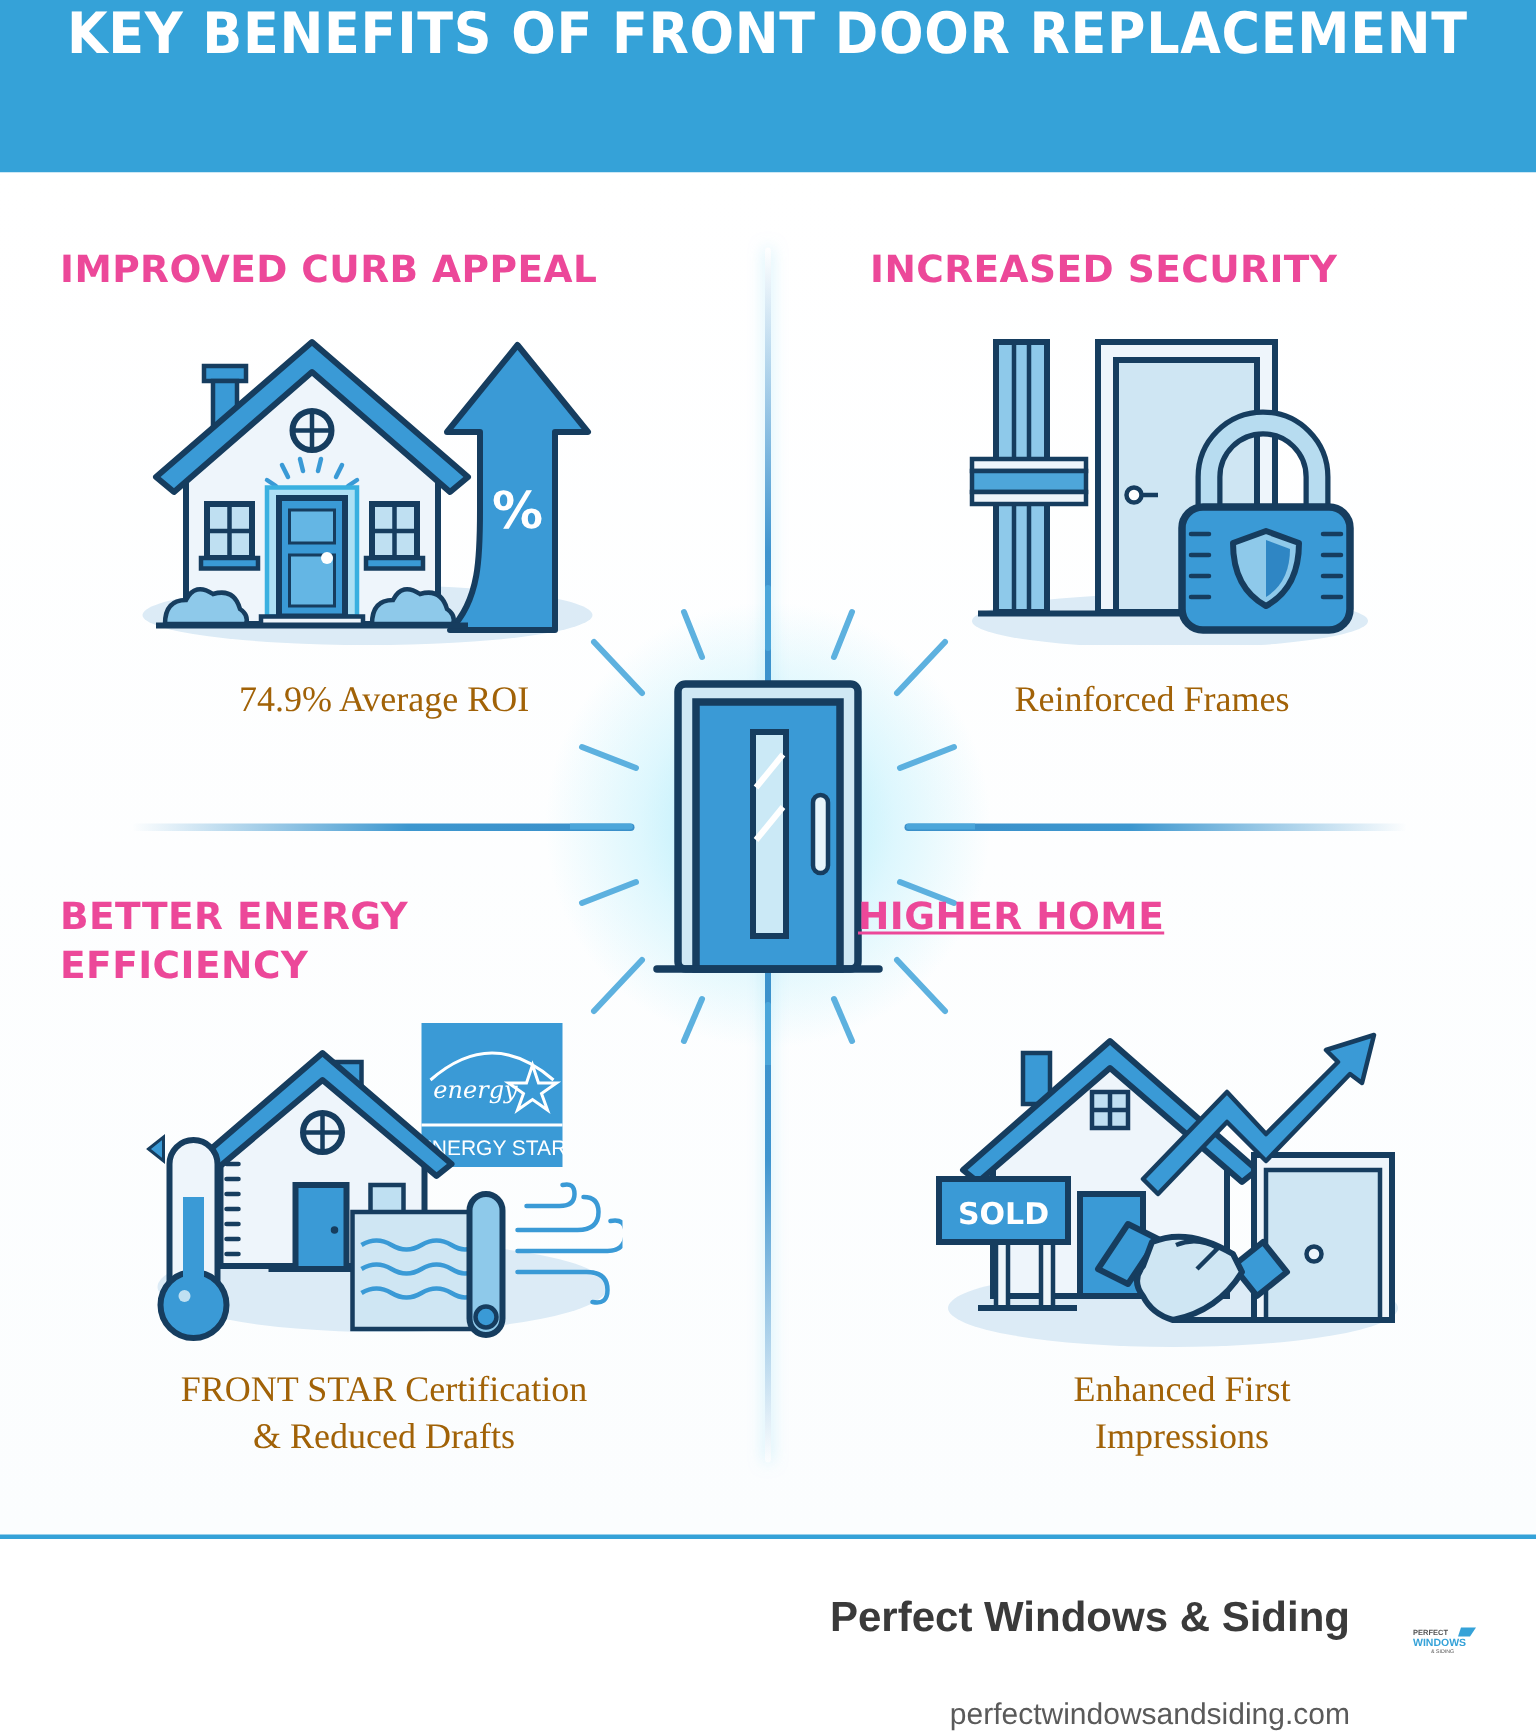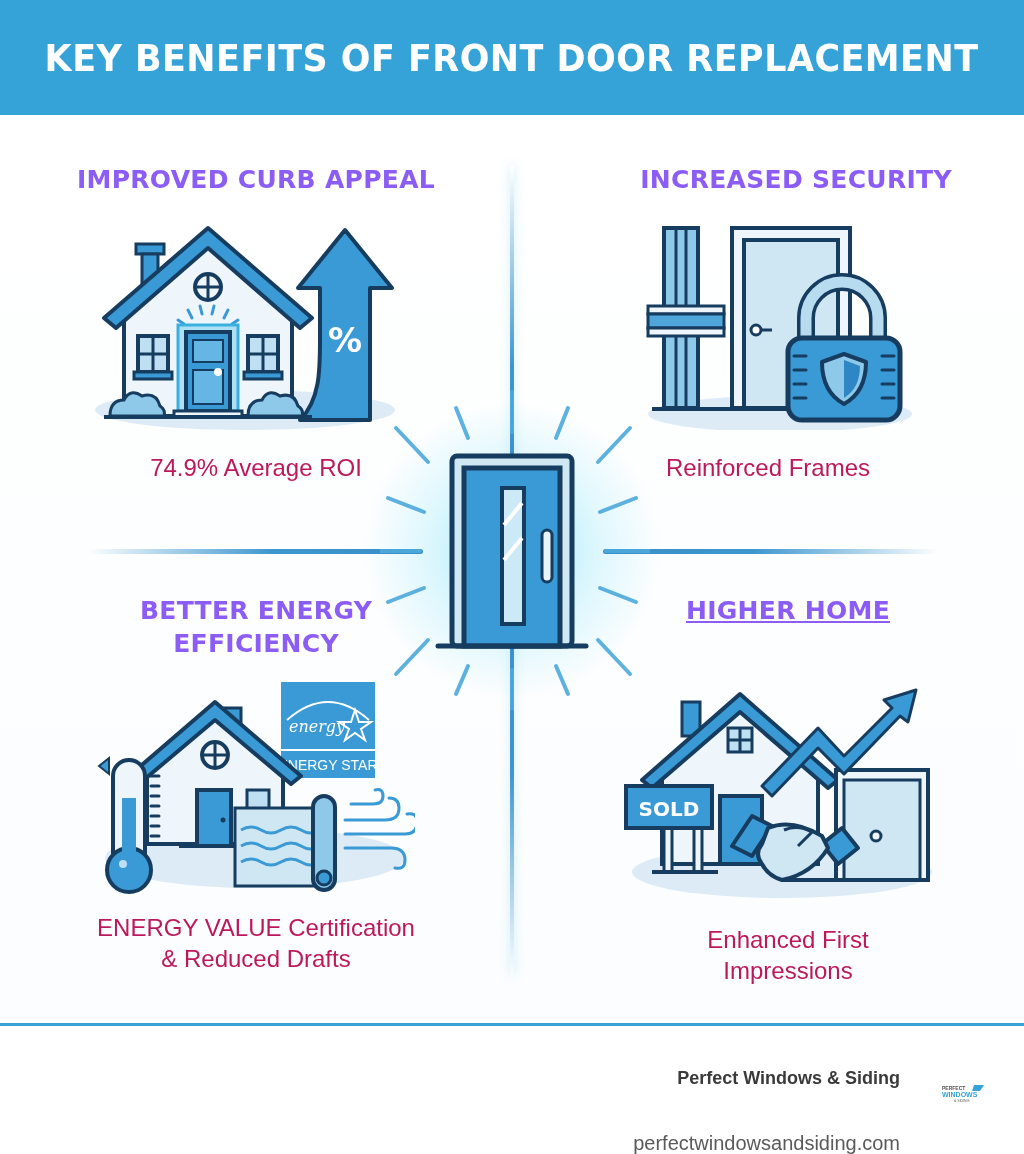--- a/index.html
+++ b/index.html
@@ -2,21 +2,21 @@
 <html><head>
 <meta charset="utf-8">
 <style>
   * { box-sizing: border-box; margin: 0; padding: 0; }
   html, body { width: 1024px; height: 1154px; background: #ffffff; overflow: hidden; }
   body { position: relative; font-family: "Liberation Sans", "DejaVu Sans", sans-serif; color: #13385a; }
 
   .header {
     position: absolute; left: 0; top: 0; width: 1024px; height: 115px;
     background: #35a2d8;
-    display: flex; align-items: center; justify-content: center;
+    display: flex; align-items: flex-start; justify-content: center;
   }
   .header-title {
     color: #ffffff; font-size: 38px; font-weight: 700; letter-spacing: 0.5px;
     font-family: "DejaVu Sans", sans-serif;
     transform: scaleX(0.92);
   }
 
   .canvas { position: absolute; left: 0; top: 115px; width: 1024px; height: 910px;
     background: linear-gradient(180deg, #ffffff 0%, #fbfdfe 100%); }
 
@@ -33,35 +33,35 @@
   .hline-right {
     position: absolute; left: 603px; top: 549px; width: 335px; height: 5px; border-radius: 3px;
     background: linear-gradient(90deg, #3a8fc9 0%, #3d97cf 45%, rgba(53,162,216,0) 100%);
   }
   .glow {
     position: absolute; left: 362px; top: 400px; width: 300px; height: 300px; border-radius: 50%;
     background: radial-gradient(circle, rgba(150,230,250,0.85) 0%, rgba(190,240,252,0.5) 40%, rgba(255,255,255,0) 70%);
   }
 
   .quad-title {
-    position: absolute; text-align: center; font-weight: 700; font-size: 25px; line-height: 33px;
-    color: #8b5cf6; font-family: "DejaVu Sans", sans-serif; letter-spacing: 0.3px;
+    position: absolute; text-align: left; font-weight: 700; font-size: 25px; line-height: 33px;
+    color: #ec4899; font-family: "DejaVu Sans", sans-serif; letter-spacing: 0.3px;
   }
   .quad-caption {
-    position: absolute; text-align: center; font-size: 24px; line-height: 31px; color: #be185d;
-    font-family: Liberation Sans, sans-serif;
+    position: absolute; text-align: center; font-size: 24px; line-height: 31px; color: #a16207;
+    font-family: Liberation Serif, serif;
   }
 
   .icon-svg { position: absolute; }
 
   .footer-divider { position: absolute; left: 0; top: 1023px; width: 1024px; height: 3px; background: #35a2d8; }
   .footer-brand {
     position: absolute; right: 124px; top: 1065px; text-align: right;
   }
-  .footer-name { font-size: 18px; font-weight: 700; color: #3a3a3a; line-height: 26px; font-family: "Liberation Sans", sans-serif; }
+  .footer-name { font-size: 28px; font-weight: 700; color: #3a3a3a; line-height: 26px; font-family: "Liberation Sans", sans-serif; }
   .footer-url { font-size: 20px; color: #5a5a5a; line-height: 24px; font-family: "Liberation Sans", sans-serif; margin-top: 40px; }
   .footer-logo { position: absolute; left: 940px; top: 1083px; width: 46px; height: 20px; }
 </style>
 </head>
 <body>
 
 <div class="header">
   <div class="header-title">KEY BENEFITS OF FRONT DOOR REPLACEMENT</div>
 </div>
 
@@ -241,21 +241,21 @@
   <circle cx="229" cy="198" r="7" fill="#3a9ad6" stroke="#163d5f" stroke-width="3"></circle>
 
   <g stroke="#3a9ad6" stroke-width="3" fill="none" stroke-linecap="round">
     <path d="M250 140 L290 140 Q304 140 304 128 Q304 118 294 118"></path>
     <path d="M250 154 L310 154 Q322 154 322 142 Q322 132 312 134"></path>
     <path d="M250 168 L296 168 Q310 168 310 180 Q310 190 300 188"></path>
     <path d="M256 124 L278 124 Q288 124 288 116 Q288 108 280 110"></path>
   </g>
 </svg>
 <div class="quad-caption" style="left:40px;top:912px;width:432px;">
-  <div>ENERGY VALUE Certification</div>
+  <div>FRONT STAR Certification</div>
   <div>&amp; Reduced Drafts</div>
 </div>
 
 <div class="quad-title" style="left:572px;top:594px;width:432px;text-decoration:underline;">
   <div>HIGHER HOME</div>
 </div>
 <svg class="icon-svg" style="left:622px;top:668px;" width="310" height="232" viewBox="0 0 310 232">
   <ellipse cx="160" cy="204" rx="150" ry="26" fill="#dcebf6"></ellipse>
 
   <rect x="60" y="34" width="18" height="34" fill="#3a9ad6" stroke="#163d5f" stroke-width="3"></rect>
@@ -277,21 +277,21 @@
   <rect x="72" y="160" width="8" height="44" fill="#eef5fb" stroke="#163d5f" stroke-width="3"></rect>
   <line x1="30" y1="204" x2="96" y2="204" stroke="#163d5f" stroke-width="4"></line>
   <rect x="4" y="118" width="86" height="42" fill="#3a9ad6" stroke="#163d5f" stroke-width="4"></rect>
   <text x="47" y="148" text-anchor="middle" fill="#ffffff" font-family="DejaVu Sans, sans-serif" font-weight="700" font-size="20">SOLD</text>
 
   <path d="M110 178 L130 148 L150 158 L130 188 Z" fill="#3a9ad6" stroke="#163d5f" stroke-width="4" stroke-linejoin="round"></path>
   <path d="M220 160 L236 180 L216 196 L200 176 Z" fill="#3a9ad6" stroke="#163d5f" stroke-width="4" stroke-linejoin="round"></path>
   <path d="M146 160 Q170 150 200 168 L206 180 Q190 206 160 212 Q146 208 140 196 Q132 186 140 176 Z" fill="#cfe6f3" stroke="#163d5f" stroke-width="4" stroke-linejoin="round"></path>
   <path d="M162 162 Q176 156 190 164 L176 178" fill="none" stroke="#163d5f" stroke-width="3"></path>
 </svg>
-<div class="quad-caption" style="left:572px;top:912px;width:432px;margin-top:12px;">
+<div class="quad-caption" style="left:572px;top:912px;width:432px;">
   <div>Enhanced First</div>
   <div>Impressions</div>
 </div>
 
 <div class="footer-divider"></div>
 <div class="footer-brand">
   <div class="footer-name">Perfect Windows &amp; Siding</div>
   <div class="footer-url">perfectwindowsandsiding.com</div>
 </div>
 <svg class="footer-logo" viewBox="0 0 46 20">

